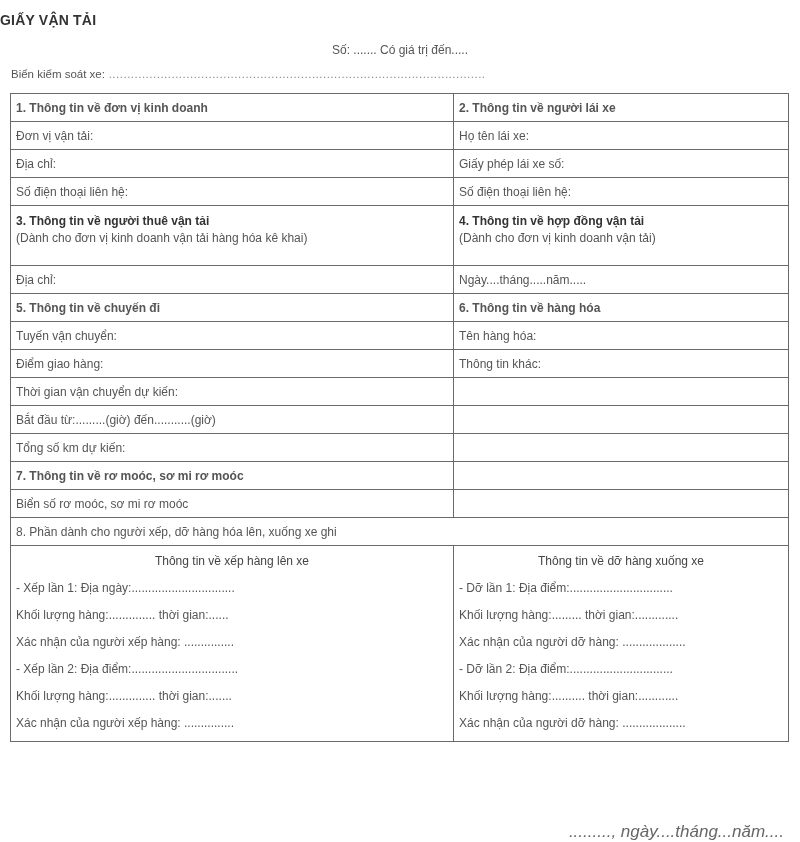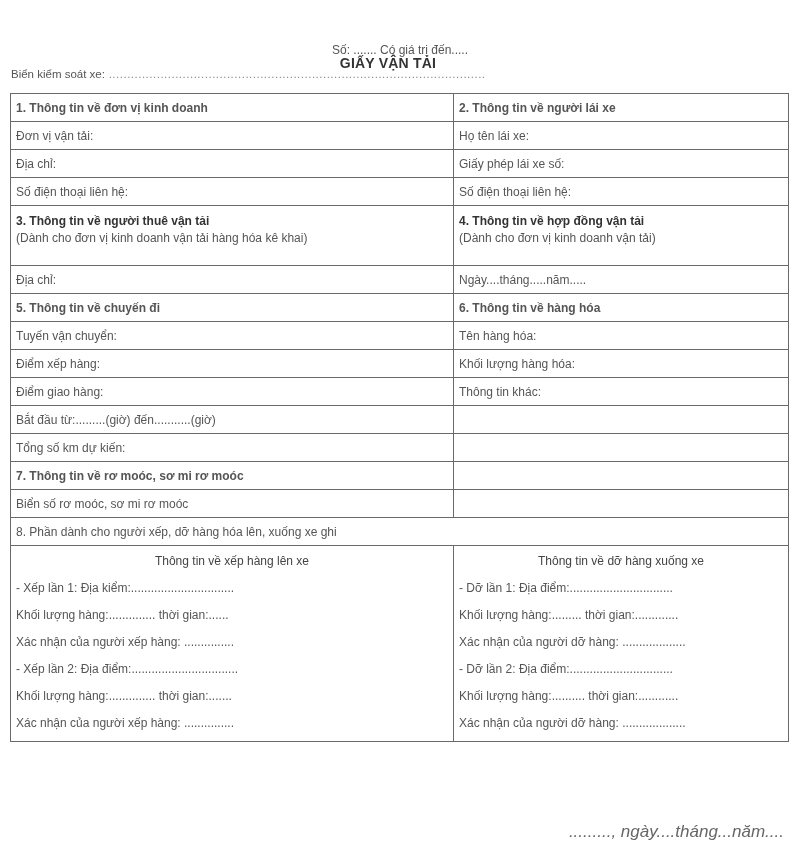--- a/index.html
+++ b/index.html
@@ -1,19 +1,19 @@
 <!DOCTYPE html>
 <html><head>
 <meta charset="utf-8">
 <style>
   * { box-sizing: border-box; margin: 0; padding: 0; }
   html, body { width: 800px; height: 842px; background: #ffffff; overflow: hidden; }
   body { font-family: "Liberation Sans", "DejaVu Sans", sans-serif; color: #444; position: relative; }
 
-  .title { position: absolute; top: 12px; left: 0; width: 776px; text-align: center; font-size: 14px; font-weight: bold; color: #333; letter-spacing: 0.2px; margin-top: 43px; }
+  .title { position: absolute; top: 12px; left: 0; width: 776px; font-size: 14px; font-weight: bold; color: #333; letter-spacing: 0.2px; }
   .subtitle { position: absolute; top: 43px; left: 0; width: 800px; text-align: center; font-size: 12px; color: #555; }
   .plate { position: absolute; top: 68px; left: 11px; font-size: 11.5px; color: #555; }
   .plate .dots { color: #888; letter-spacing: 0.5px; }
 
   table.form { position: absolute; top: 93px; left: 10px; width: 778px; border-collapse: collapse; table-layout: fixed; }
   table.form td { border: 1.5px solid #6a6a6a; padding: 0 5px; font-size: 12px; color: #555; height: 28px; vertical-align: middle; white-space: nowrap; overflow: hidden; }
   table.form col.c1 { width: 443px; }
   table.form col.c2 { width: 335px; }
   td.head { font-weight: bold; color: #333; }
   td.head2 { height: 60px !important; vertical-align: top !important; padding-top: 6px !important; }
@@ -73,26 +73,26 @@
     </tr>
     <tr>
       <td class="head">5. Thông tin về chuyến đi</td>
       <td class="head">6. Thông tin về hàng hóa</td>
     </tr>
     <tr>
       <td>Tuyến vận chuyển:</td>
       <td>Tên hàng hóa:</td>
     </tr>
     <tr>
-      <td>Điểm xếp hàng:</td>
-      <td>Khối lượng hàng hóa:</td>
+      <td>Điểm giao hàng:</td>
+      <td>Thông tin khác:</td>
     </tr>
     <tr>
-      <td>Điểm giao hàng:</td>
-      <td>Thông tin khác:</td>
+      <td>Thời gian vận chuyển dự kiến:</td>
+      <td></td>
     </tr>
     <tr>
       <td>Bắt đầu từ:.........(giờ) đến...........(giờ)</td>
       <td></td>
     </tr>
     <tr>
       <td>Tổng số km dự kiến:</td>
       <td></td>
     </tr>
     <tr>
@@ -102,21 +102,21 @@
     <tr>
       <td>Biển số rơ moóc, sơ mi rơ moóc</td>
       <td></td>
     </tr>
     <tr>
       <td class="center" colspan="2">8. Phần dành cho người xếp, dỡ hàng hóa lên, xuống xe ghi</td>
     </tr>
     <tr>
       <td class="block">
         <span class="ln first">Thông tin về xếp hàng lên xe</span>
-        <span class="ln">- Xếp lần 1: Địa kiểm:...............................</span>
+        <span class="ln">- Xếp lần 1: Địa ngày:...............................</span>
         <span class="ln">Khối lượng hàng:.............. thời gian:......</span>
         <span class="ln">Xác nhận của người xếp hàng: ...............</span>
         <span class="ln">- Xếp lần 2: Địa điểm:................................</span>
         <span class="ln">Khối lượng hàng:.............. thời gian:.......</span>
         <span class="ln">Xác nhận của người xếp hàng: ...............</span>
       </td>
       <td class="block">
         <span class="ln first">Thông tin về dỡ hàng xuống xe</span>
         <span class="ln">- Dỡ lần 1: Địa điểm:...............................</span>
         <span class="ln">Khối lượng hàng:......... thời gian:.............</span>

